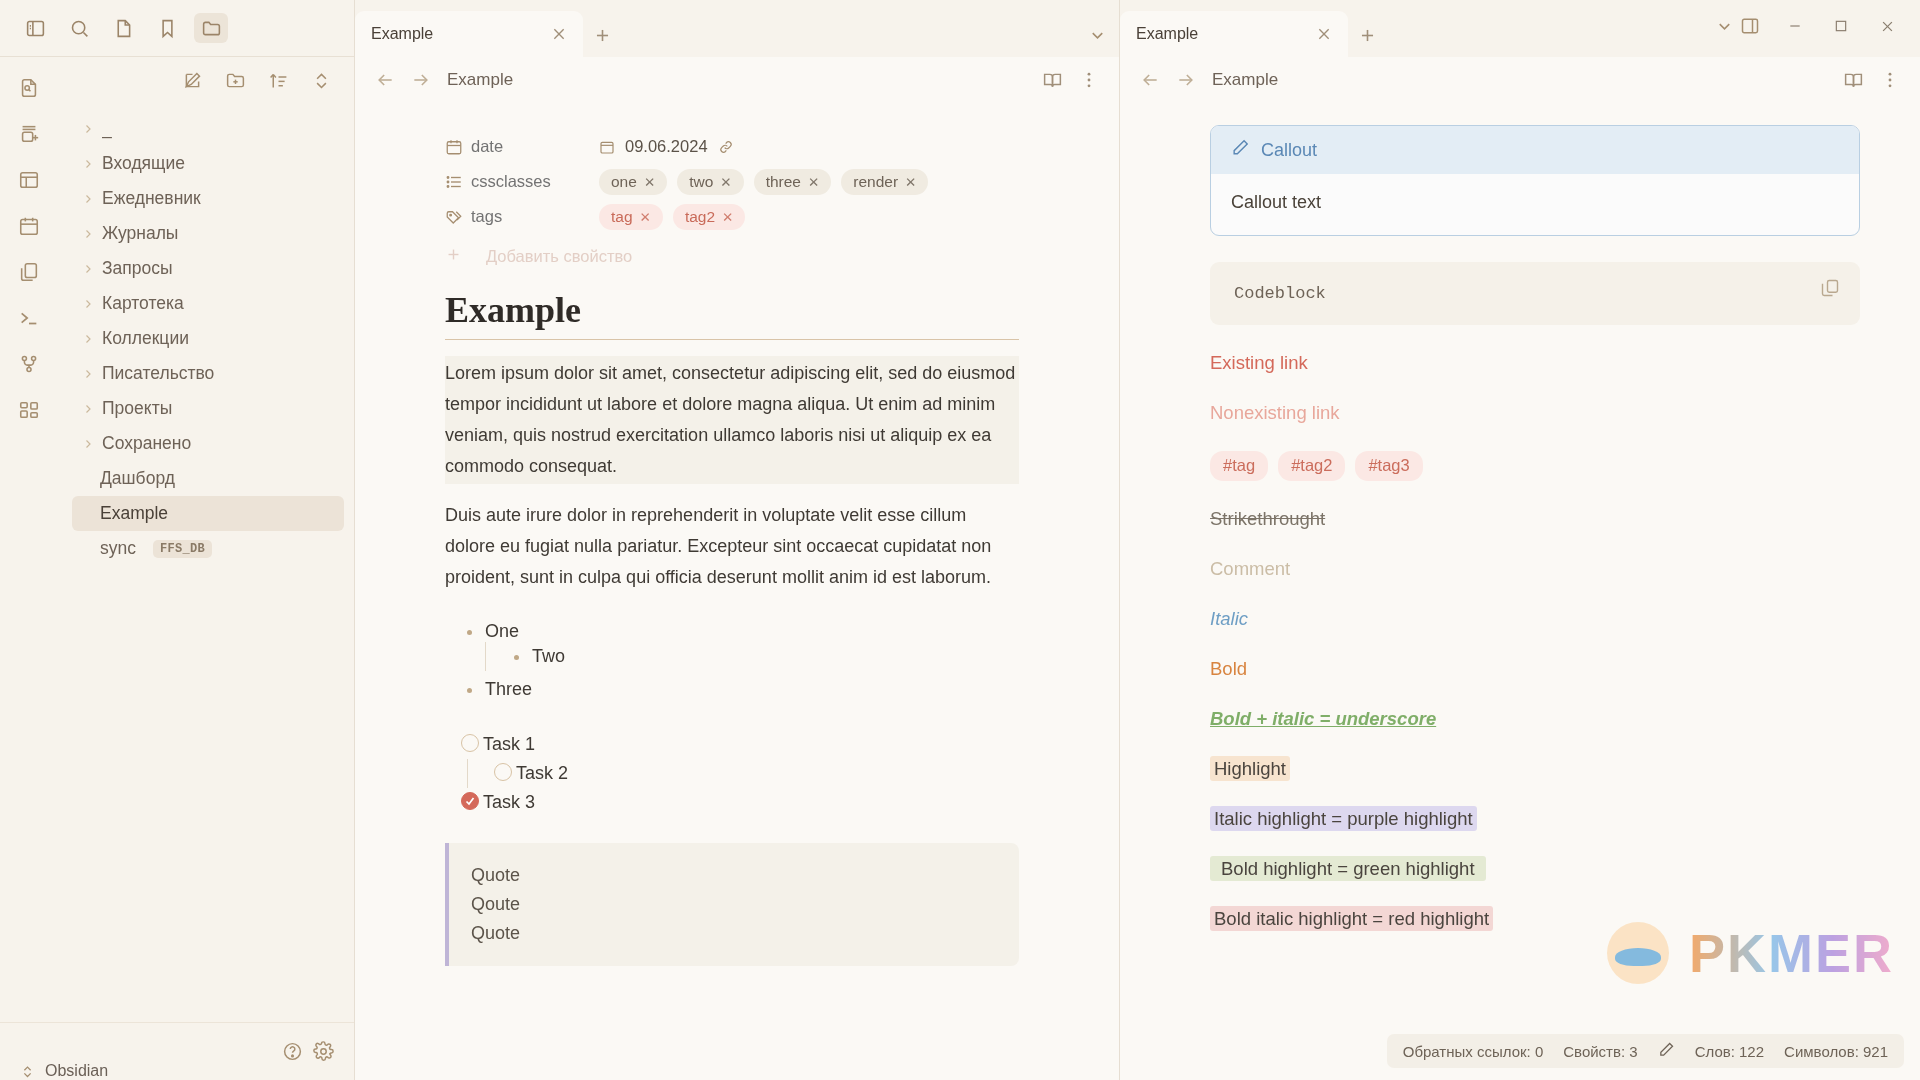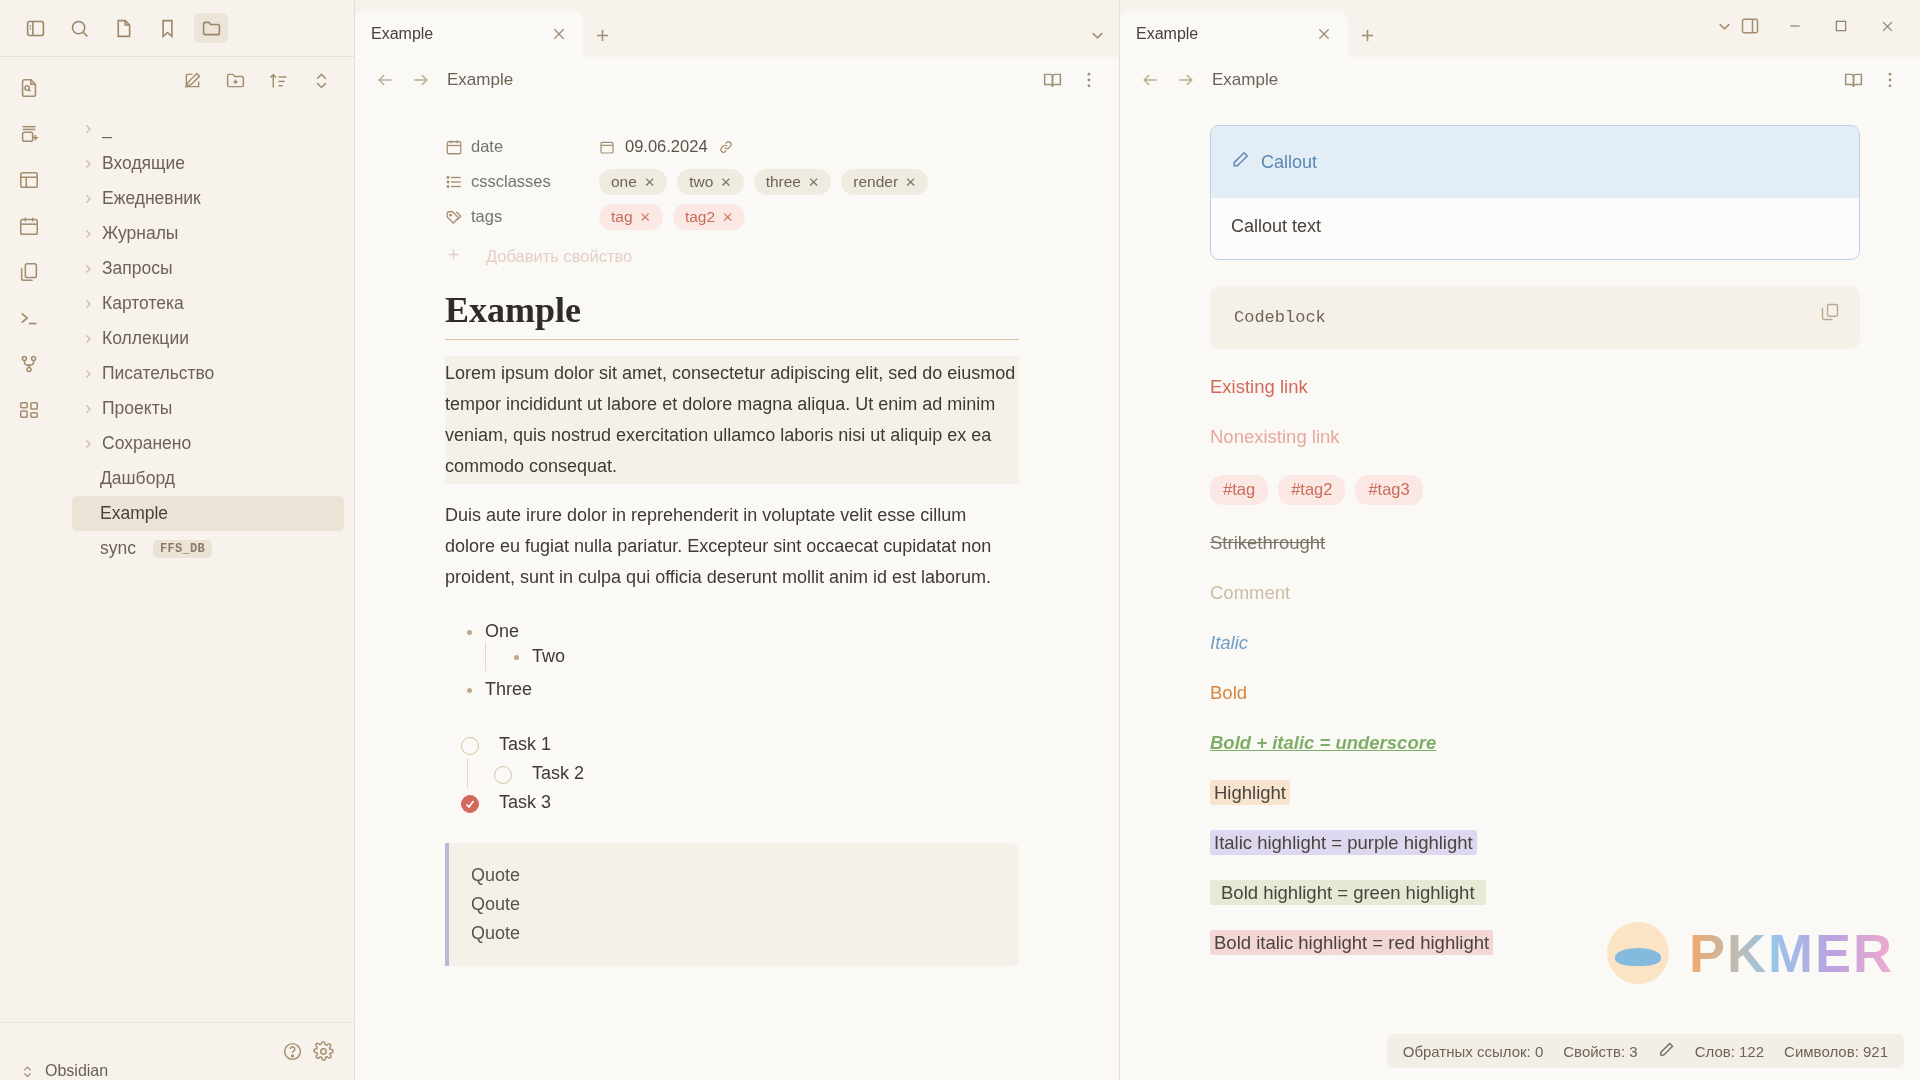--- a/index.html
+++ b/index.html
@@ -146,21 +146,21 @@
   ul.bullets li::before {
     content: ""; position: absolute; left: 4px; top: 13px;
     width: 5px; height: 5px; border-radius: 50%; background: #c0a886;
   }
   ul.bullets ul {
     list-style: none; padding-left: 24px; margin: 0;
     border-left: 1px solid #e3d9c9;
   }
 
   .tasks { margin-top: 26px; font-size: 18px; color: #3f3a34; padding-left: 16px; }
-  .task { display: flex; align-items: flex-end; gap: 20px; padding: 4px 0; }
+  .task { display: flex; align-items: flex-start; gap: 4px; padding: 4px 0; }
   .task.sub { padding-left: 26px; border-left: 1px solid #e3d9c9; margin-left: 6px; }
   .cbox {
     width: 18px; height: 18px; border-radius: 50%;
     border: 1.5px solid #d8c3a5; flex: 0 0 auto; cursor: pointer;
   }
   .cbox.done {
     background: #d4695a; border-color: #d4695a;
     display: flex; align-items: center; justify-content: center; color: #fff;
   }
 
@@ -176,21 +176,21 @@
     display: flex; flex-direction: column; position: relative;
   }
   .rp-body { flex: 1; overflow: hidden; padding: 22px 60px 0 90px; }
   .callout {
     border: 1px solid #b9cfe2; border-radius: 9px; overflow: hidden;
     background: #fbfbfb; margin-bottom: 26px;
   }
   .callout-head {
     background: #e3edf5; color: #5b88b5;
     display: flex; align-items: center; gap: 11px;
-    padding: 24px 20px; font-size: 18px;
+    padding: 12px 20px; font-size: 18px;
   }
   .callout-body { padding: 18px 20px 22px; font-size: 18px; color: #4a4239; }
 
   .codeblock {
     background: #f5f1e9; border-radius: 9px;
     padding: 22px 24px; margin-bottom: 26px;
     font-family: "Liberation Mono", monospace; font-size: 17px;
     color: #6e6357; position: relative;
   }
   .copy-ico { position: absolute; right: 20px; top: 16px; color: #b9a88f; cursor: pointer; display: flex; }

